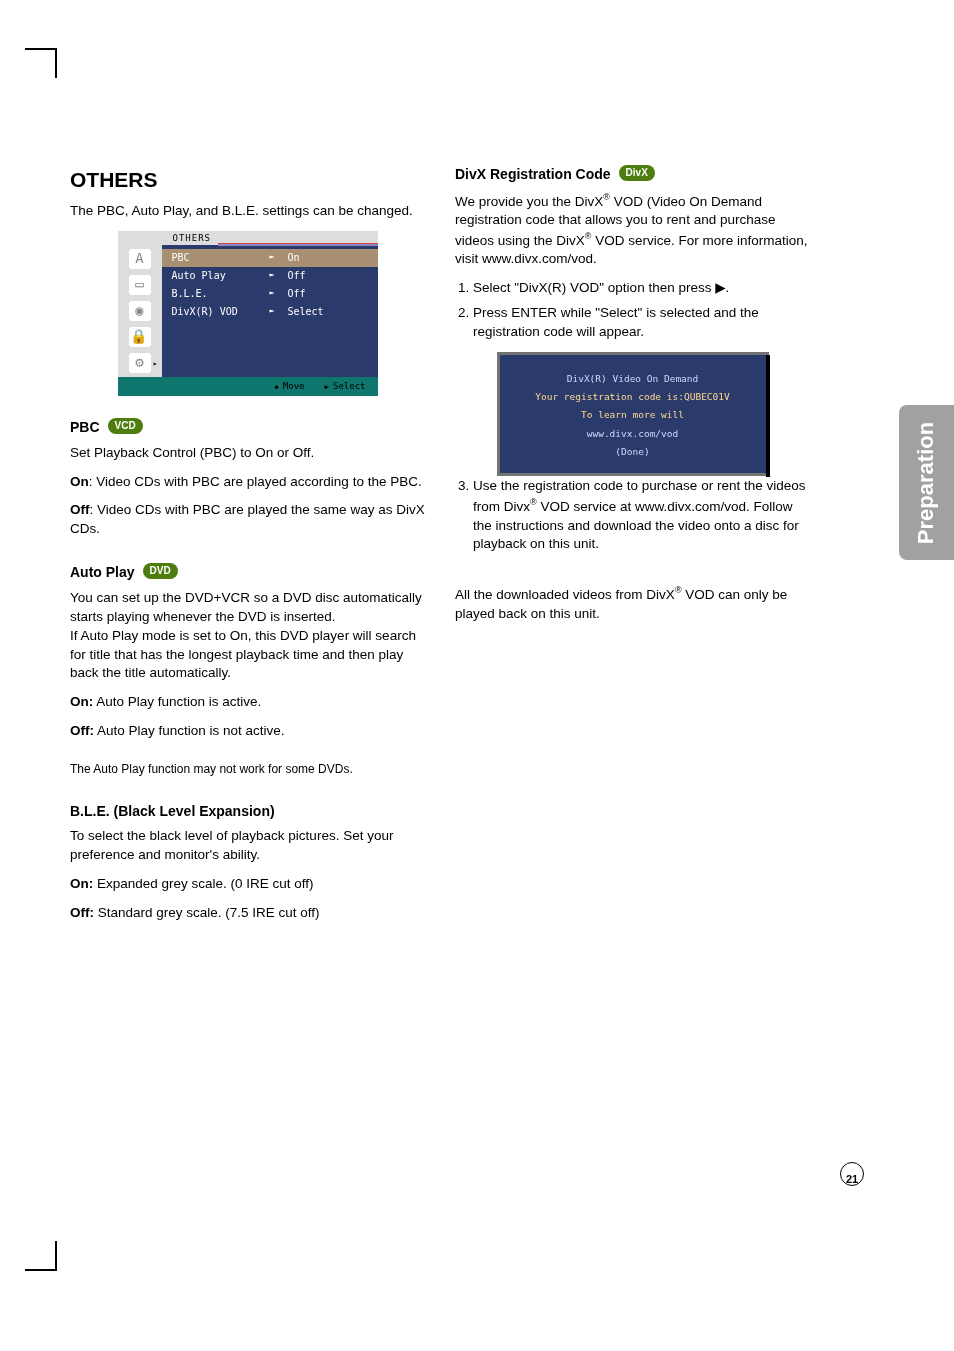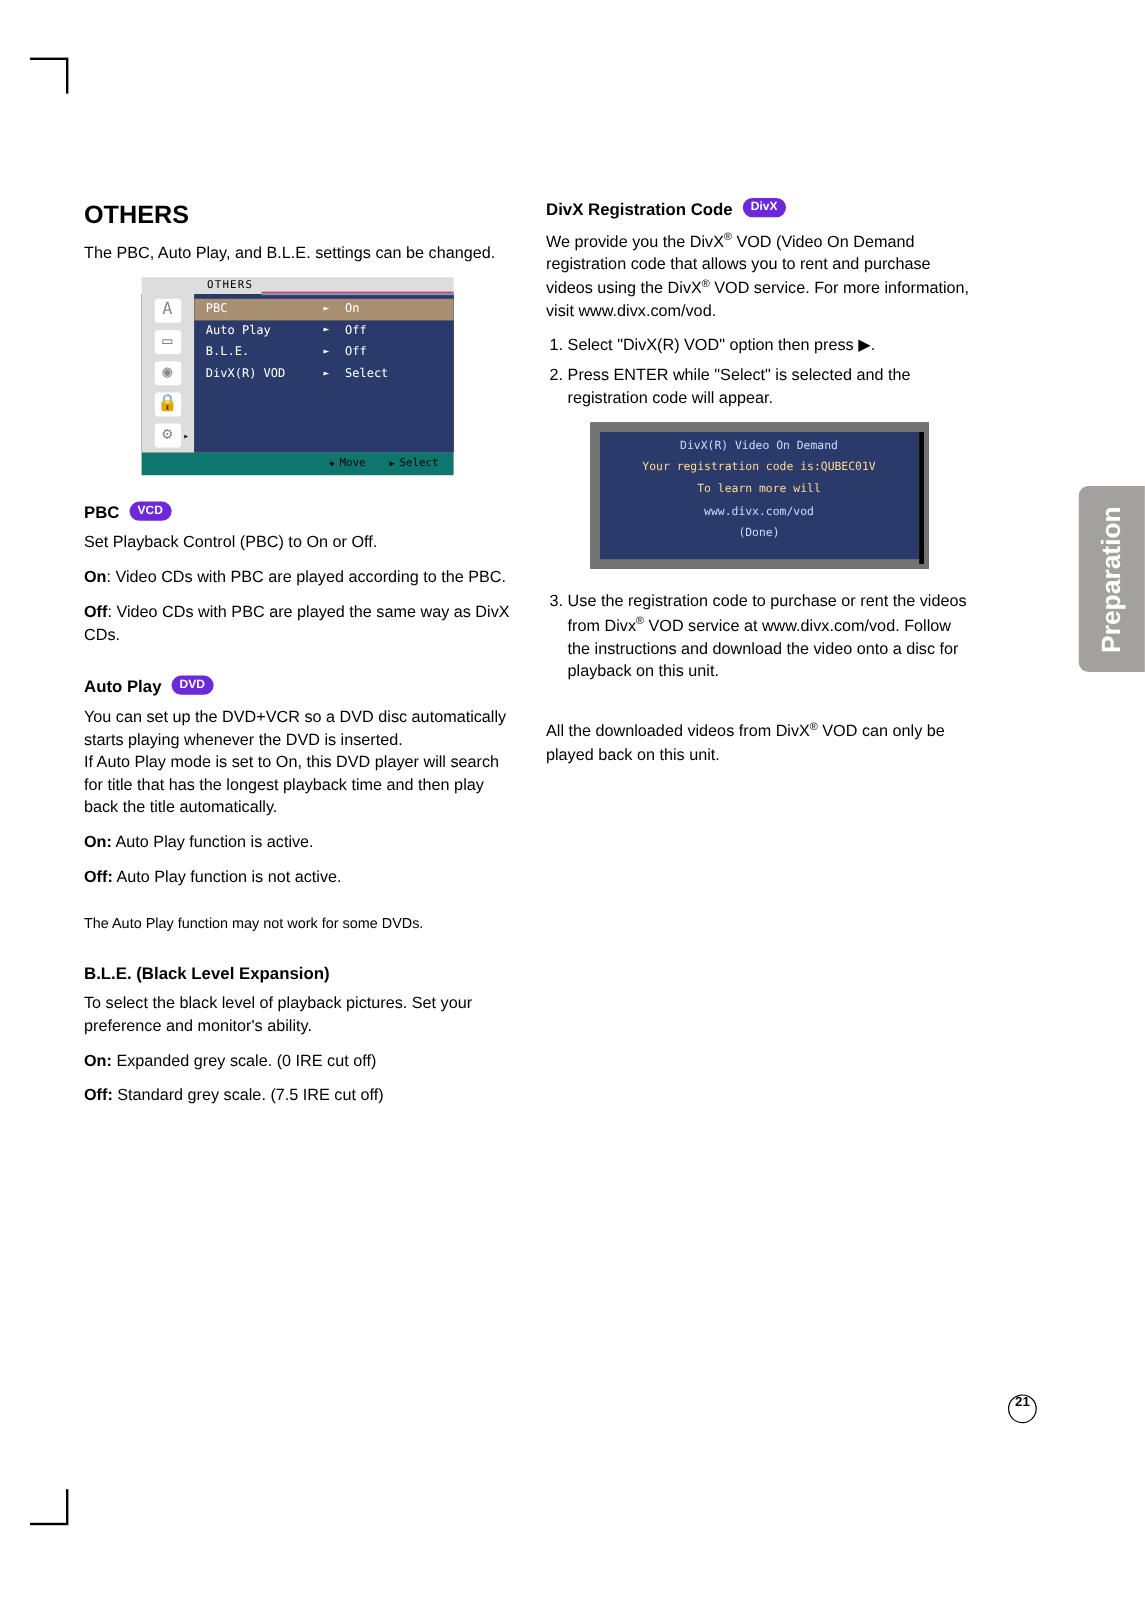--- a/index.html
+++ b/index.html
@@ -73,21 +73,21 @@
   }
   .pagenum {
     position: absolute;
     right: 90px;
     bottom: 165px;
     width: 22px;
     height: 22px;
     border: 1px solid #000;
     border-radius: 50%;
     display: flex;
-    align-items: flex-start;
+    align-items: flex-end;
     justify-content: center;
     font-size: 11px;
     font-weight: bold;
   }
   .content {
     position: absolute;
     top: 165px;
     left: 70px;
     width: 760px;
     display: flex;
@@ -107,21 +107,21 @@
   h2 {
     font-size: 14px;
     margin: 0 0 6px 0;
     font-weight: bold;
     display: flex;
     align-items: flex-start;
     gap: 8px;
   }
   .pill {
     display: inline-block;
-    background: #6d28d9;
+    background: #4d7c0f;
     color: #fff;
     font-size: 10px;
     font-weight: bold;
     padding: 1px 7px;
     border-radius: 9px;
     line-height: 1.4;
   }
   p { margin: 0 0 10px 0; }
   .block { margin-bottom: 24px; }
   .small { font-size: 12px; line-height: 1.4; }
@@ -204,28 +204,28 @@
     justify-content: flex-end;
     gap: 20px;
     padding: 3px 12px;
     font-size: 9px;
   }
   .osd-footer span::before { content: '◆ '; font-size: 7px; }
   .osd-footer span:last-child::before { content: '▶ '; }
   
   .divxbox {
     width: 250px;
-    margin: 10px auto 18px auto;
+    margin: 10px auto 1px auto;
     background: #2a3a6a;
-    border: 8px solid #737373;
+    border: 3px solid #737373;
     color: #fff;
     font-family: monospace;
     font-size: 9.5px;
     text-align: center;
-    padding: 0 8px 10px 8px;
+    padding: 12px 8px 10px 8px;
     position: relative;
   }
   .divxbox::after {
     content: '';
     position: absolute;
     top: 0; right: -4px; bottom: -4px; width: 4px;
     background: #000;
   }
   .divxbox .line { margin: 5px 0; color: #c8dcff;}
   .divxbox .line.warm { color: #ffd890; }

